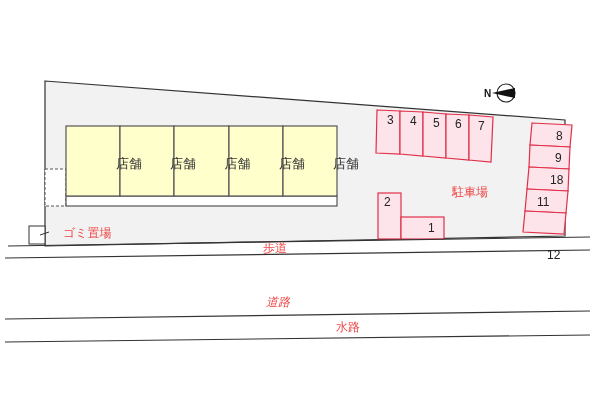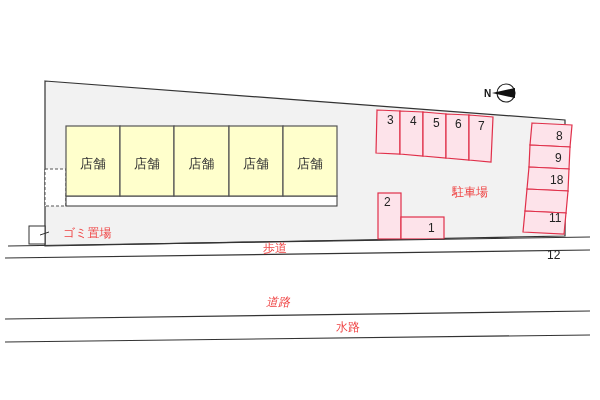--- a/index.html
+++ b/index.html
@@ -1,20 +1,20 @@
 <!DOCTYPE html>
 <html><head>
 <meta charset="utf-8">
 <style>
   html, body { margin: 0; padding: 0; background: #ffffff; }
   body { width: 600px; height: 400px; position: relative; overflow: hidden;
          font-family: "DejaVu Sans", sans-serif; color: #222; }
   svg { position: absolute; left: 0; top: 0; }
   .lbl { position: absolute; font-size: 12px; line-height: 14px; color: #ef4444; white-space: nowrap; }
-  .shop-label { position: absolute; font-size: 13px; color: #333; text-align: center; }
+  .shop-label { position: absolute; font-size: 13px; color: #333; text-align: center; padding-left: 36px; }
   .num { position: absolute; font-family: "Liberation Sans", sans-serif; font-size: 12px; color: #222; }
 </style>
 </head>
 <body>
 
 <svg width="600" height="400" viewBox="0 0 600 400">
 
   <polygon points="45,81 565,120 565,236 45,246" fill="#f2f2f2" stroke="#333" stroke-width="1.2"></polygon>
 
   <rect x="29" y="226" width="16" height="18" fill="#fff" stroke="#333" stroke-width="1"></rect>
@@ -74,20 +74,20 @@
 <span class="num" style="left:428px;top:221px;">1</span>
 <span class="num" style="left:384px;top:195px;">2</span>
 <span class="num" style="left:387px;top:113px;">3</span>
 <span class="num" style="left:410px;top:114px;">4</span>
 <span class="num" style="left:433px;top:116px;">5</span>
 <span class="num" style="left:455px;top:117px;">6</span>
 <span class="num" style="left:478px;top:119px;">7</span>
 <span class="num" style="left:556px;top:129px;">8</span>
 <span class="num" style="left:555px;top:151px;">9</span>
 <span class="num" style="left:550px;top:173px;">18</span>
-<span class="num" style="left:549px;top:195px;margin-top:16px;">11</span>
+<span class="num" style="left:537px;top:195px;">11</span>
 <span class="num" style="left:547px;top:216px;margin-top:32px;">12</span>
 
 <span class="lbl" style="left:452px;top:185px;font-size:12px;">駐車場</span>
 <span class="lbl" style="left:63px;top:226px;font-size:12px;">ゴミ置場</span>
 <span class="lbl" style="left:263px;top:241px;text-align:right;">歩道</span>
 <span class="lbl" style="left:266px;top:295px;font-style:italic;">道路</span>
 <span class="lbl" style="left:336px;top:320px;text-align:center;">水路</span>
 
 </body></html>

